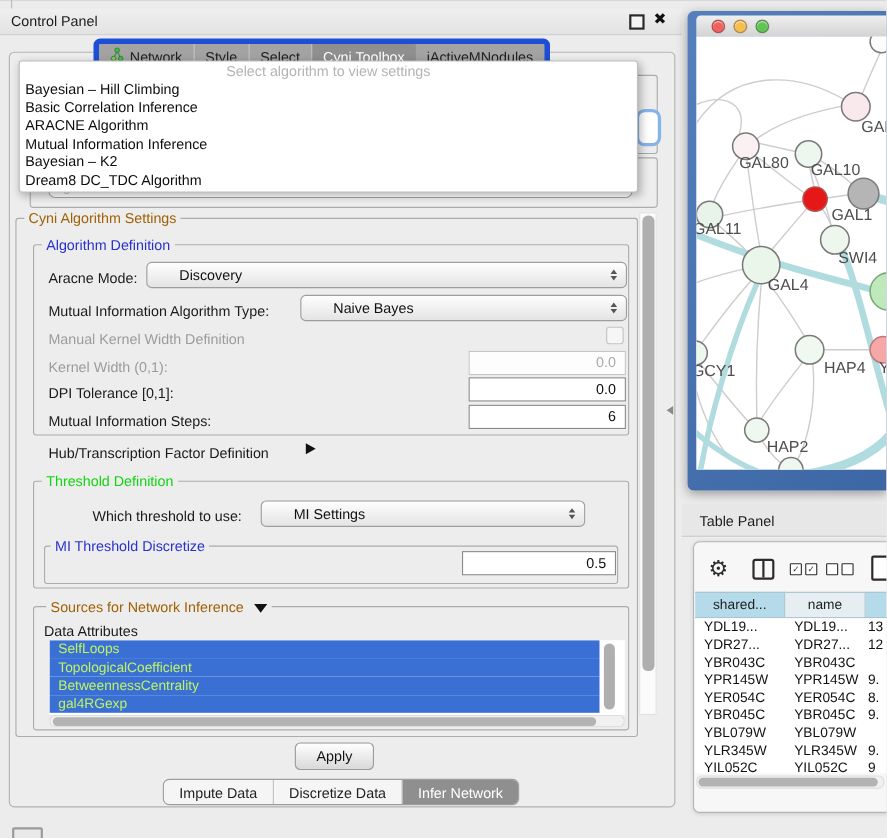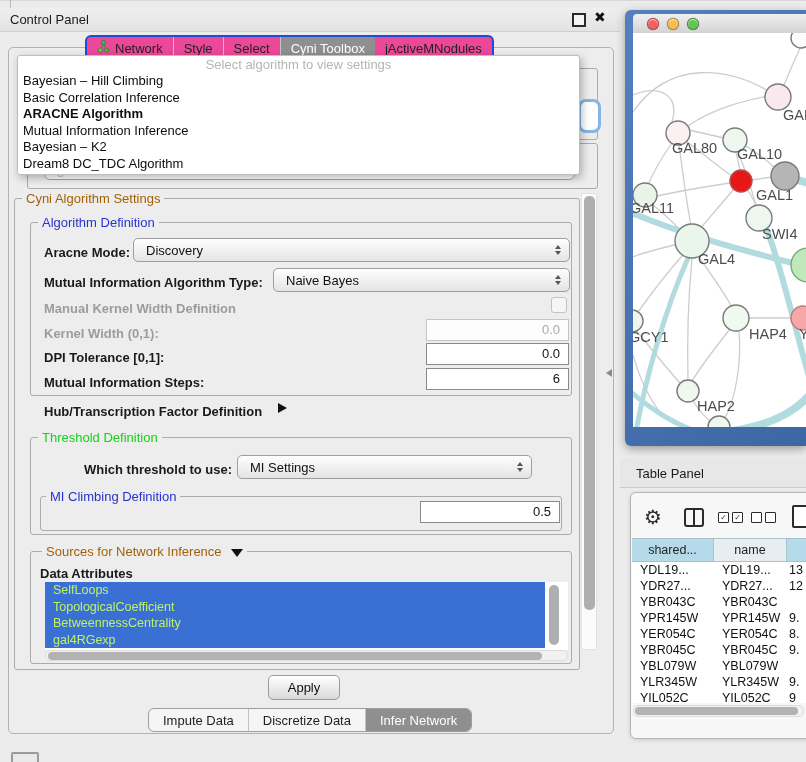--- a/index.html
+++ b/index.html
@@ -6,48 +6,48 @@
   body{width:806px;height:762px;overflow:hidden;background:#ECECEC;
        font-family:"Liberation Sans","DejaVu Sans",sans-serif;-webkit-font-smoothing:antialiased;}
   .screen{position:relative;width:806px;height:762px;background:#ECECEC;overflow:hidden;}
   .abs{position:absolute;}
   
   .titlebar{left:0;top:8px;width:620px;height:23px;background:linear-gradient(#EFEFEF,#E3E3E3);
             border-bottom:1px solid #CFCFCF;}
   .titlebar-text{left:10px;top:12px;font-size:13px;color:#1b1b1b;}
   .float-btn{left:572px;top:13px;width:10px;height:10px;border:2px solid #2a2a2a;background:#f5f5f5;}
   .close-btn{left:594px;top:9px;font-size:14px;font-weight:bold;color:#111;}
-  .tabstrip{left:85px;top:35px;height:22px;display:flex;background:#ec4899;border:2px solid #1d4ed8;
+  .tabstrip{left:85px;top:35px;height:22px;display:flex;background:#a3a3a3;border:5px solid #1d4ed8;
             border-radius:6px 6px 0 0;overflow:hidden;z-index:3;}
   .tabseg{display:flex;align-items:center;justify-content:center;font-size:13px;color:#222;
           padding:0 10px;border-right:1px solid #C4C4C4;white-space:nowrap;}
   .tabseg:last-child{border-right:none;}
   .tabseg.sel{background:#8F8F8F;color:#FFF;border-right:none;}
   .content-panel{left:8px;top:47px;width:604px;height:685px;border:1px solid #B2B2B2;
                  border-radius:5px;background:#EDEDED;}
   
   .frag-box{border:1px solid #ABABAB;border-radius:3px;}
   .frag-blue{left:578px;top:99px;width:17px;height:28px;border:3px solid #85B5E8;border-radius:8px;background:#fff;}
   .frag-combo{left:44px;top:158px;width:531px;height:22px;border:1px solid #A5A5A5;border-radius:6px;
               background:#fff;font-size:13px;color:#C0C0C0;line-height:22px;padding-left:12px;box-sizing:border-box;}
   
   .dropdown{left:17px;top:55px;width:561px;height:118px;background:#fff;border:1px solid #BEBEBE;
             border-radius:3px;box-shadow:2px 3px 8px rgba(0,0,0,0.28);z-index:10;}
   .dd-prompt{height:17px;text-align:center;color:#B4B4B4;font-size:13px;line-height:17px;}
   .dd-item{height:16.6px;font-size:13px;color:#0d0d0d;line-height:16.6px;padding-left:5px;}
-  .dd-item.bold{font-weight:bold;}
+  .dd-item.bold{font-weight:normal;}
   
   .groupbox{border:1px solid #ACACAC;border-radius:3px;}
   .gb-label{position:absolute;font-size:13px;background:#EDEDED;padding:0 4px;white-space:nowrap;}
   .blue{color:#2832CC;} .green{color:#12D412;} .dark{color:#a16207;}
-  .fldlabel{position:absolute;font-size:13px;font-weight:bold;color:#1a1a1a;white-space:nowrap;}
+  .fldlabel{position:absolute;font-size:13px;font-weight:normal;color:#1a1a1a;white-space:nowrap;}
   .fldlabel.disabled{color:#9C9C9C;}
   .combo{position:absolute;border:1px solid #9E9E9E;border-radius:5px;
          background:linear-gradient(#FEFEFE,#E4E4E4);font-size:13px;color:#111;box-sizing:border-box;}
-  .combo .val{position:absolute;left:12px;top:50%;transform:translateY(-50%);white-space:nowrap;}
+  .combo .val{position:absolute;left:29px;top:50%;transform:translateY(-50%);white-space:nowrap;}
   .arrows{position:absolute;right:8px;top:50%;transform:translateY(-50%);display:flex;flex-direction:column;gap:2px;}
   .tri-up{width:0;height:0;border-left:3.5px solid transparent;border-right:3.5px solid transparent;border-bottom:4.5px solid #555;}
   .tri-dn{width:0;height:0;border-left:3.5px solid transparent;border-right:3.5px solid transparent;border-top:4.5px solid #555;}
   .numinput{position:absolute;box-sizing:border-box;background:#fff;border:1px solid #8A8A8A;
             font-size:13px;color:#111;text-align:right;padding-right:8px;line-height:20px;}
   .numinput.disabled{border:1px solid #C6C6C6;background:#FDFDFD;color:#ABABAB;}
   .checkbox{position:absolute;width:14px;height:14px;border:1px solid #C3C3C3;border-radius:3px;background:#F6F6F6;}
   .tri-right{width:0;height:0;border-top:5px solid transparent;border-bottom:5px solid transparent;border-left:9px solid #111;display:inline-block;}
   .tri-down-big{width:0;height:0;border-left:6px solid transparent;border-right:6px solid transparent;border-top:8px solid #111;display:inline-block;}
   .attr-list{left:45px;top:582px;width:523px;height:68px;background:#fff;overflow:hidden;}
@@ -202,21 +202,21 @@
   <div class="fldlabel" style="left:84px;top:462px;">Which threshold to use:</div>
   <div class="combo" style="left:237px;top:455px;width:295px;height:24px;">
     <span class="val">MI Settings</span>
     <span class="arrows">
         <span class="tri-up"></span>
         <span class="tri-dn"></span>
       </span>
   </div>
 
   <div class="abs groupbox" style="left:40px;top:496px;width:520px;height:33px;"></div>
-  <div class="gb-label blue" style="left:46px;top:489px;">MI Climbing Definition</div>
+  <div class="gb-label blue" style="left:46px;top:489px;">MI Threshold Discretize</div>
   <div class="numinput" style="left:420px;top:501px;width:140px;height:22px;">0.5</div>
 
   <div class="abs groupbox" style="left:30px;top:551px;width:540px;height:111px;"></div>
   <div class="gb-label dark" style="left:42px;top:544px;">
     <span>Sources for Network Inference</span>
     <span class="tri-down-big" style="margin-left:6px;position:relative;top:1px;"></span>
   </div>
   <div class="fldlabel" style="left:40px;top:566px;">Data Attributes</div>
 
   <div class="abs attr-list">

